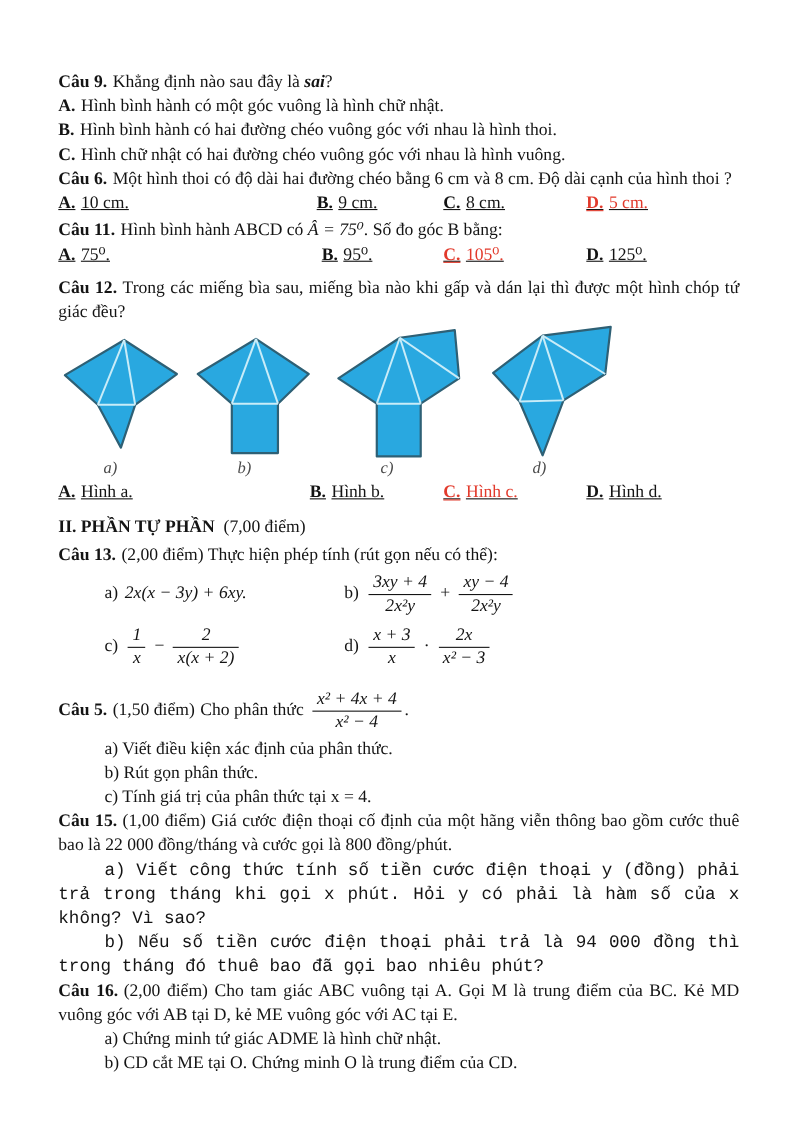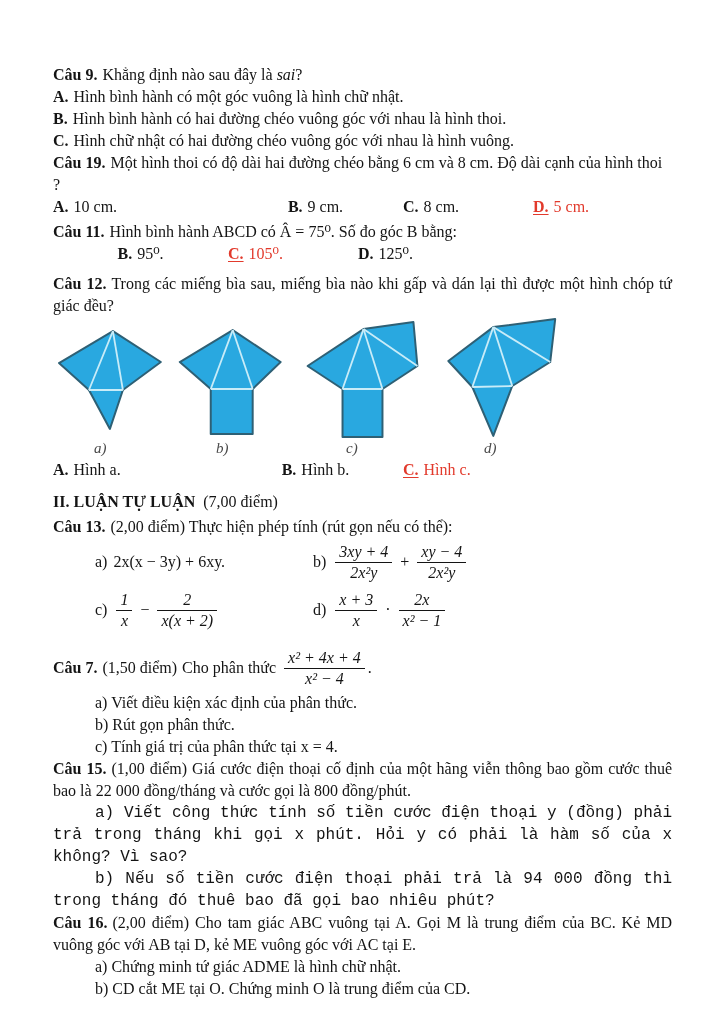--- a/index.html
+++ b/index.html
@@ -11,46 +11,46 @@
   html,body{margin:0;padding:0;}
   body{
     width:724px;height:1024px;background:#ffffff;color:#141414;
     font-family:"Liberation Serif","DejaVu Serif",serif;
     font-size:16px;line-height:22px;
     overflow:hidden;
   }
   .content{padding:64px 52px 0 53px;}
   p{margin:0;}
   .bold{font-weight:bold;}
-  .bi{font-weight:normal;font-style:italic;}
+  .bi{font-weight:bold;font-style:italic;}
   .red{color:var(--red);}
   .u{text-decoration:underline;text-underline-offset:2px;}
   .just{text-align:justify;}
   .indent{text-indent:42px;font-family:Liberation Mono, monospace;}
   .padded{padding-left:42px;}
   .qlabel{font-weight:bold;margin-right:5px;text-align:right;}
   .mt3{margin-top:3px;}
   .mt8{margin-top:8px;}
   .mt10{margin-top:10px;}
   
-  .optrow{display:flex;line-height:22px;}
+  .optrow{display:flex;line-height:22px;text-decoration:underline;}
   .optrow .c1{width:175px;}
   .optrow .c2{width:175px;text-align:center;}
   .optrow .c3{width:130px;}
   .optrow .c4{flex:1;}
   .ok{font-weight:bold;margin-right:5px;}
   
   .nets{display:block;width:619px;height:122px;margin-top:0;}
   .nets polygon{fill:var(--shape-fill);stroke:var(--shape-stroke);stroke-width:2;stroke-linejoin:round;}
   .nets line{stroke:var(--shape-line);stroke-width:1.8;}
   .figlabels{position:relative;height:20px;font-style:italic;color:#4a4a4a;font-size:15px;}
   .figlabels span{position:absolute;top:-2px;}
   .fl-a{left:41px;} .fl-b{left:163px;} .fl-c{left:293px;} .fl-d{left:431px;}
   
-  .math{}
+  .math{font-style:italic;}
   .frac{display:inline-block;vertical-align:middle;text-align:center;font-style:italic;line-height:1.2;margin:0 3px;}
   .frac .fn{display:block;border-bottom:1.3px solid #141414;padding:0 4px;}
   .frac .fd{display:block;padding:0 4px;}
   .mrow{display:flex;align-items:center;height:48px;}
   .mrow .mc1{width:218px;display:flex;align-items:center;}
   .mrow .mc2{flex:1;display:flex;align-items:center;}
   .mlabel{margin-right:6px;font-style:normal;}
   .mop{margin:0 5px;}
   .q14row{display:flex;align-items:center;height:48px;margin-top:10px;}
   .q14row .sp{margin-right:5px;text-align:right;}
@@ -59,30 +59,31 @@
 </head>
 <body>
 
 <div class="content">
 
   <p><span class="qlabel">Câu 9.</span><span>Khẳng định nào sau đây là </span><span class="bi">sai</span><span>?</span></p>
   <p><span class="ok">A.</span><span>Hình bình hành có một góc vuông là hình chữ nhật.</span></p>
   <p><span class="ok">B.</span><span>Hình bình hành có hai đường chéo vuông góc với nhau là hình thoi.</span></p>
   <p><span class="ok">C.</span><span>Hình chữ nhật có hai đường chéo vuông góc với nhau là hình vuông.</span></p>
 
-  <p><span class="qlabel">Câu 19.</span><span>Một hình thoi có độ dài hai đường chéo bằng 6 cm và 8 cm. Độ dài cạnh của hình thoi ?</span></p>
+  <p><span class="qlabel">Câu 6.</span><span>Một hình thoi có độ dài hai đường chéo bằng 6 cm và 8 cm. Độ dài cạnh của hình thoi ?</span></p>
   <div class="optrow">
     <div class="c1"><span class="ok">A.</span><span>10 cm.</span></div>
     <div class="c2"><span class="ok">B.</span><span>9 cm.</span></div>
     <div class="c3"><span class="ok">C.</span><span>8 cm.</span></div>
     <div class="c4 red"><span class="ok u">D.</span><span>5 cm.</span></div>
   </div>
 
   <p class="mt3"><span class="qlabel">Câu 11.</span><span>Hình bình hành ABCD có </span><span class="math">Â = 75⁰</span><span>. Số đo góc B bằng:</span></p>
   <div class="optrow">
+    <div class="c1"><span class="ok">A.</span><span>75⁰.</span></div>
     <div class="c2"><span class="ok">B.</span><span>95⁰.</span></div>
     <div class="c3 red"><span class="ok u">C.</span><span>105⁰.</span></div>
     <div class="c4"><span class="ok">D.</span><span>125⁰.</span></div>
   </div>
 
   <p class="mt8 just"><span class="qlabel">Câu 12.</span><span>Trong các miếng bìa sau, miếng bìa nào khi gấp và dán lại thì được một hình chóp tứ giác đều?</span></p>
 
   <svg class="nets" viewBox="0 0 620 122" aria-hidden="true">
     <g>
       <polygon points="6,46 60,14 108,45 70,73 57,112 36,73"></polygon>
@@ -116,23 +117,24 @@
     <span class="fl-a">a)</span>
     <span class="fl-b">b)</span>
     <span class="fl-c">c)</span>
     <span class="fl-d">d)</span>
   </div>
 
   <div class="optrow">
     <div class="c1"><span class="ok">A.</span><span>Hình a.</span></div>
     <div class="c2"><span class="ok">B.</span><span>Hình b.</span></div>
     <div class="c3 red"><span class="ok u">C.</span><span>Hình c.</span></div>
-  </div>
-
-  <p class="mt10"><span class="bold">II. LUẬN TỰ LUẬN</span><span class="sec-pts">(7,00 điểm)</span></p>
+    <div class="c4"><span class="ok">D.</span><span>Hình d.</span></div>
+  </div>
+
+  <p class="mt10"><span class="bold">II. PHẦN TỰ PHẦN</span><span class="sec-pts">(7,00 điểm)</span></p>
 
   <p class="mt3"><span class="qlabel">Câu 13.</span><span>(2,00 điểm)</span> <span>Thực hiện phép tính (rút gọn nếu có thể):</span></p>
 
   <div class="mrow padded">
     <div class="mc1">
       <span class="mlabel">a)</span>
       <span class="math">2x(x − 3y) + 6xy.</span>
     </div>
     <div class="mc2">
       <span class="mlabel">b)</span>
@@ -163,27 +165,27 @@
     </div>
     <div class="mc2">
       <span class="mlabel">d)</span>
       <span class="frac">
           <span class="fn">x + 3</span>
           <span class="fd">x</span>
         </span>
       <span class="mop">·</span>
       <span class="frac">
           <span class="fn">2x</span>
-          <span class="fd">x² − 1</span>
+          <span class="fd">x² − 3</span>
         </span>
     </div>
   </div>
 
   <div class="q14row">
-    <span class="qlabel">Câu 7.</span>
+    <span class="qlabel">Câu 5.</span>
     <span class="sp">(1,50 điểm)</span>
     <span class="sp">Cho phân thức</span>
     <span class="frac">
         <span class="fn">x² + 4x + 4</span>
         <span class="fd">x² − 4</span>
       </span>
     <span>.</span>
   </div>
   <p class="padded">a) Viết điều kiện xác định của phân thức.</p>
   <p class="padded">b) Rút gọn phân thức.</p>

